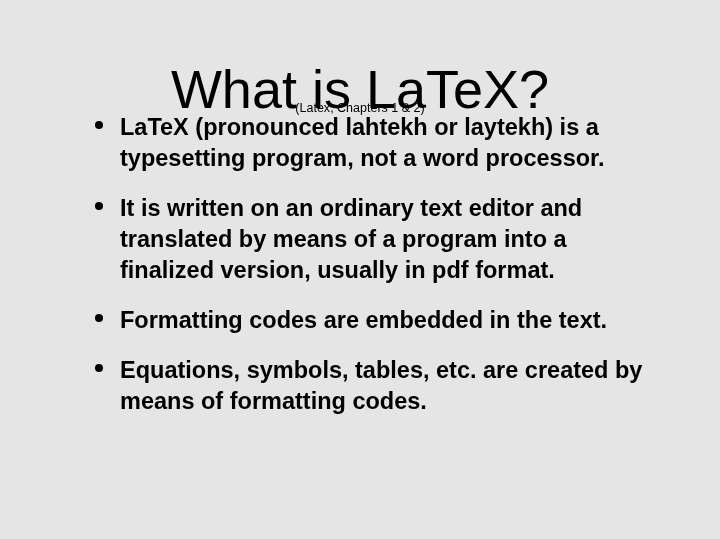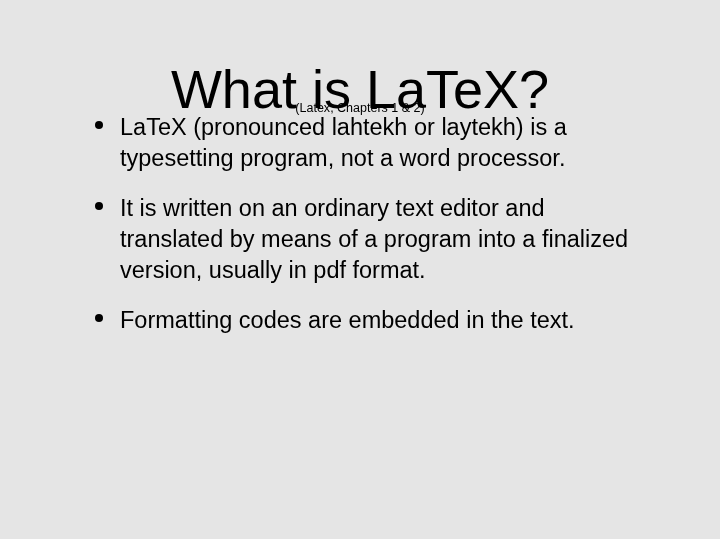--- a/index.html
+++ b/index.html
@@ -65,21 +65,21 @@
     padding: 0;
     list-style: none;
   }
 
   .bullet-item {
     position: relative;
     padding-left: 32px;
     margin: 0 0 0 0;
     font-size: 23.5px;
     line-height: 31px;
-    font-weight: 400;
+    font-weight: 700;
     color: #000000;
     text-align: left;
   }
 
   .bullet-item + .bullet-item {
     margin-top: 19px;
   }
 
   .bullet-marker {
     position: absolute;
@@ -116,16 +116,20 @@
     <li class="bullet-item">
       <span class="bullet-marker"></span>
       <span class="bullet-text">It is written on an ordinary text editor and translated by means of a program into a finalized version, usually in pdf format.</span>
     </li>
 
     <li class="bullet-item">
       <span class="bullet-marker"></span>
       <span class="bullet-text">Formatting codes are embedded in the text.</span>
     </li>
 
+    <li class="bullet-item">
+      <span class="bullet-marker"></span>
+      <span class="bullet-text">Equations, symbols, tables, etc. are created by means of formatting codes.</span>
+    </li>
 
   </ul>
 
 </div>
 
 </body></html>

